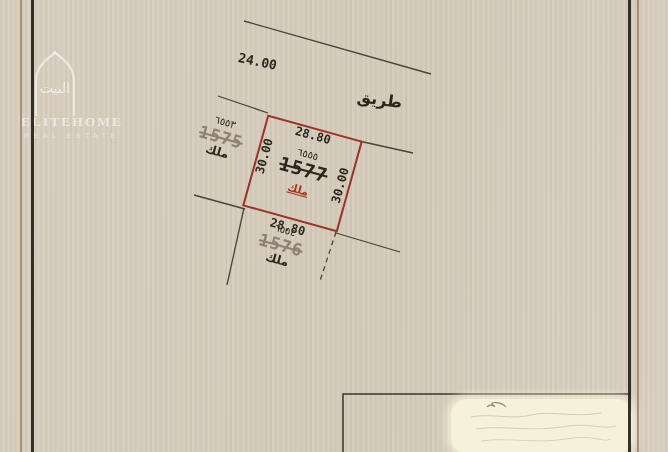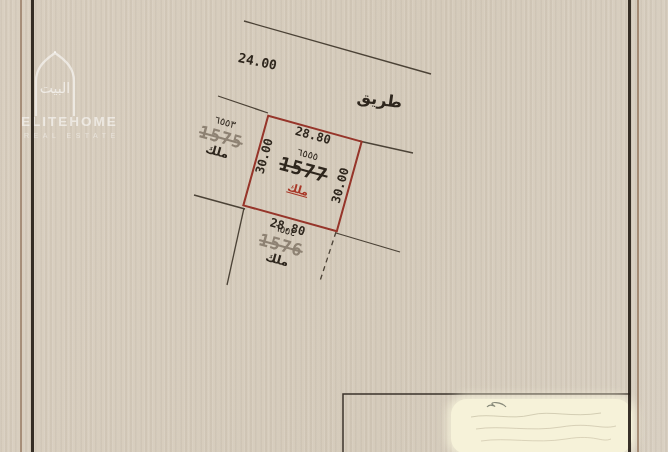--- a/index.html
+++ b/index.html
@@ -48,21 +48,21 @@
   .n-own{font-size:12px; font-weight:bold; color:var(--c-ink); margin-top:-2px;}
   #neighbor-right{left:348px; top:184px; transform:rotate(17deg); font-size:18px;
     letter-spacing:2px; color:var(--c-faded_ink); z-index:3;}
   
   #road-dim{position:absolute; left:238px; top:54px; transform:rotate(12deg); font-size:13px; z-index:3;}
   #road-name{position:absolute; left:357px; top:90px; transform:rotate(8deg);
     font-size:16px; font-weight:bold; z-index:3;}
   
   #watermark{position:absolute; left:0; top:46px; width:130px; z-index:3; color:#fff;}
   #wm-arch{position:absolute; left:31px; top:5px;}
-  #wm-brand{position:absolute; left:21px; top:68px; font-family:Liberation Sans, sans-serif;
+  #wm-brand{position:absolute; left:21px; top:68px; font-family:Liberation Serif, serif;
     font-size:13.5px; letter-spacing:2px; color:rgba(255,255,255,.55); font-weight:bold;}
   #wm-tagline{position:absolute; left:24px; top:86px; font-family:"Liberation Sans", sans-serif;
     font-size:7px; letter-spacing:4.5px; color:rgba(255,255,255,.45);}
   
   #redaction{position:absolute; left:451px; top:399px; width:181px; height:55px;
     border-radius:16px; background:var(--c-redaction);
     box-shadow:0 0 10px 4px rgba(246,242,217,.85); z-index:3;}
 </style>
 </head>
 <body>

